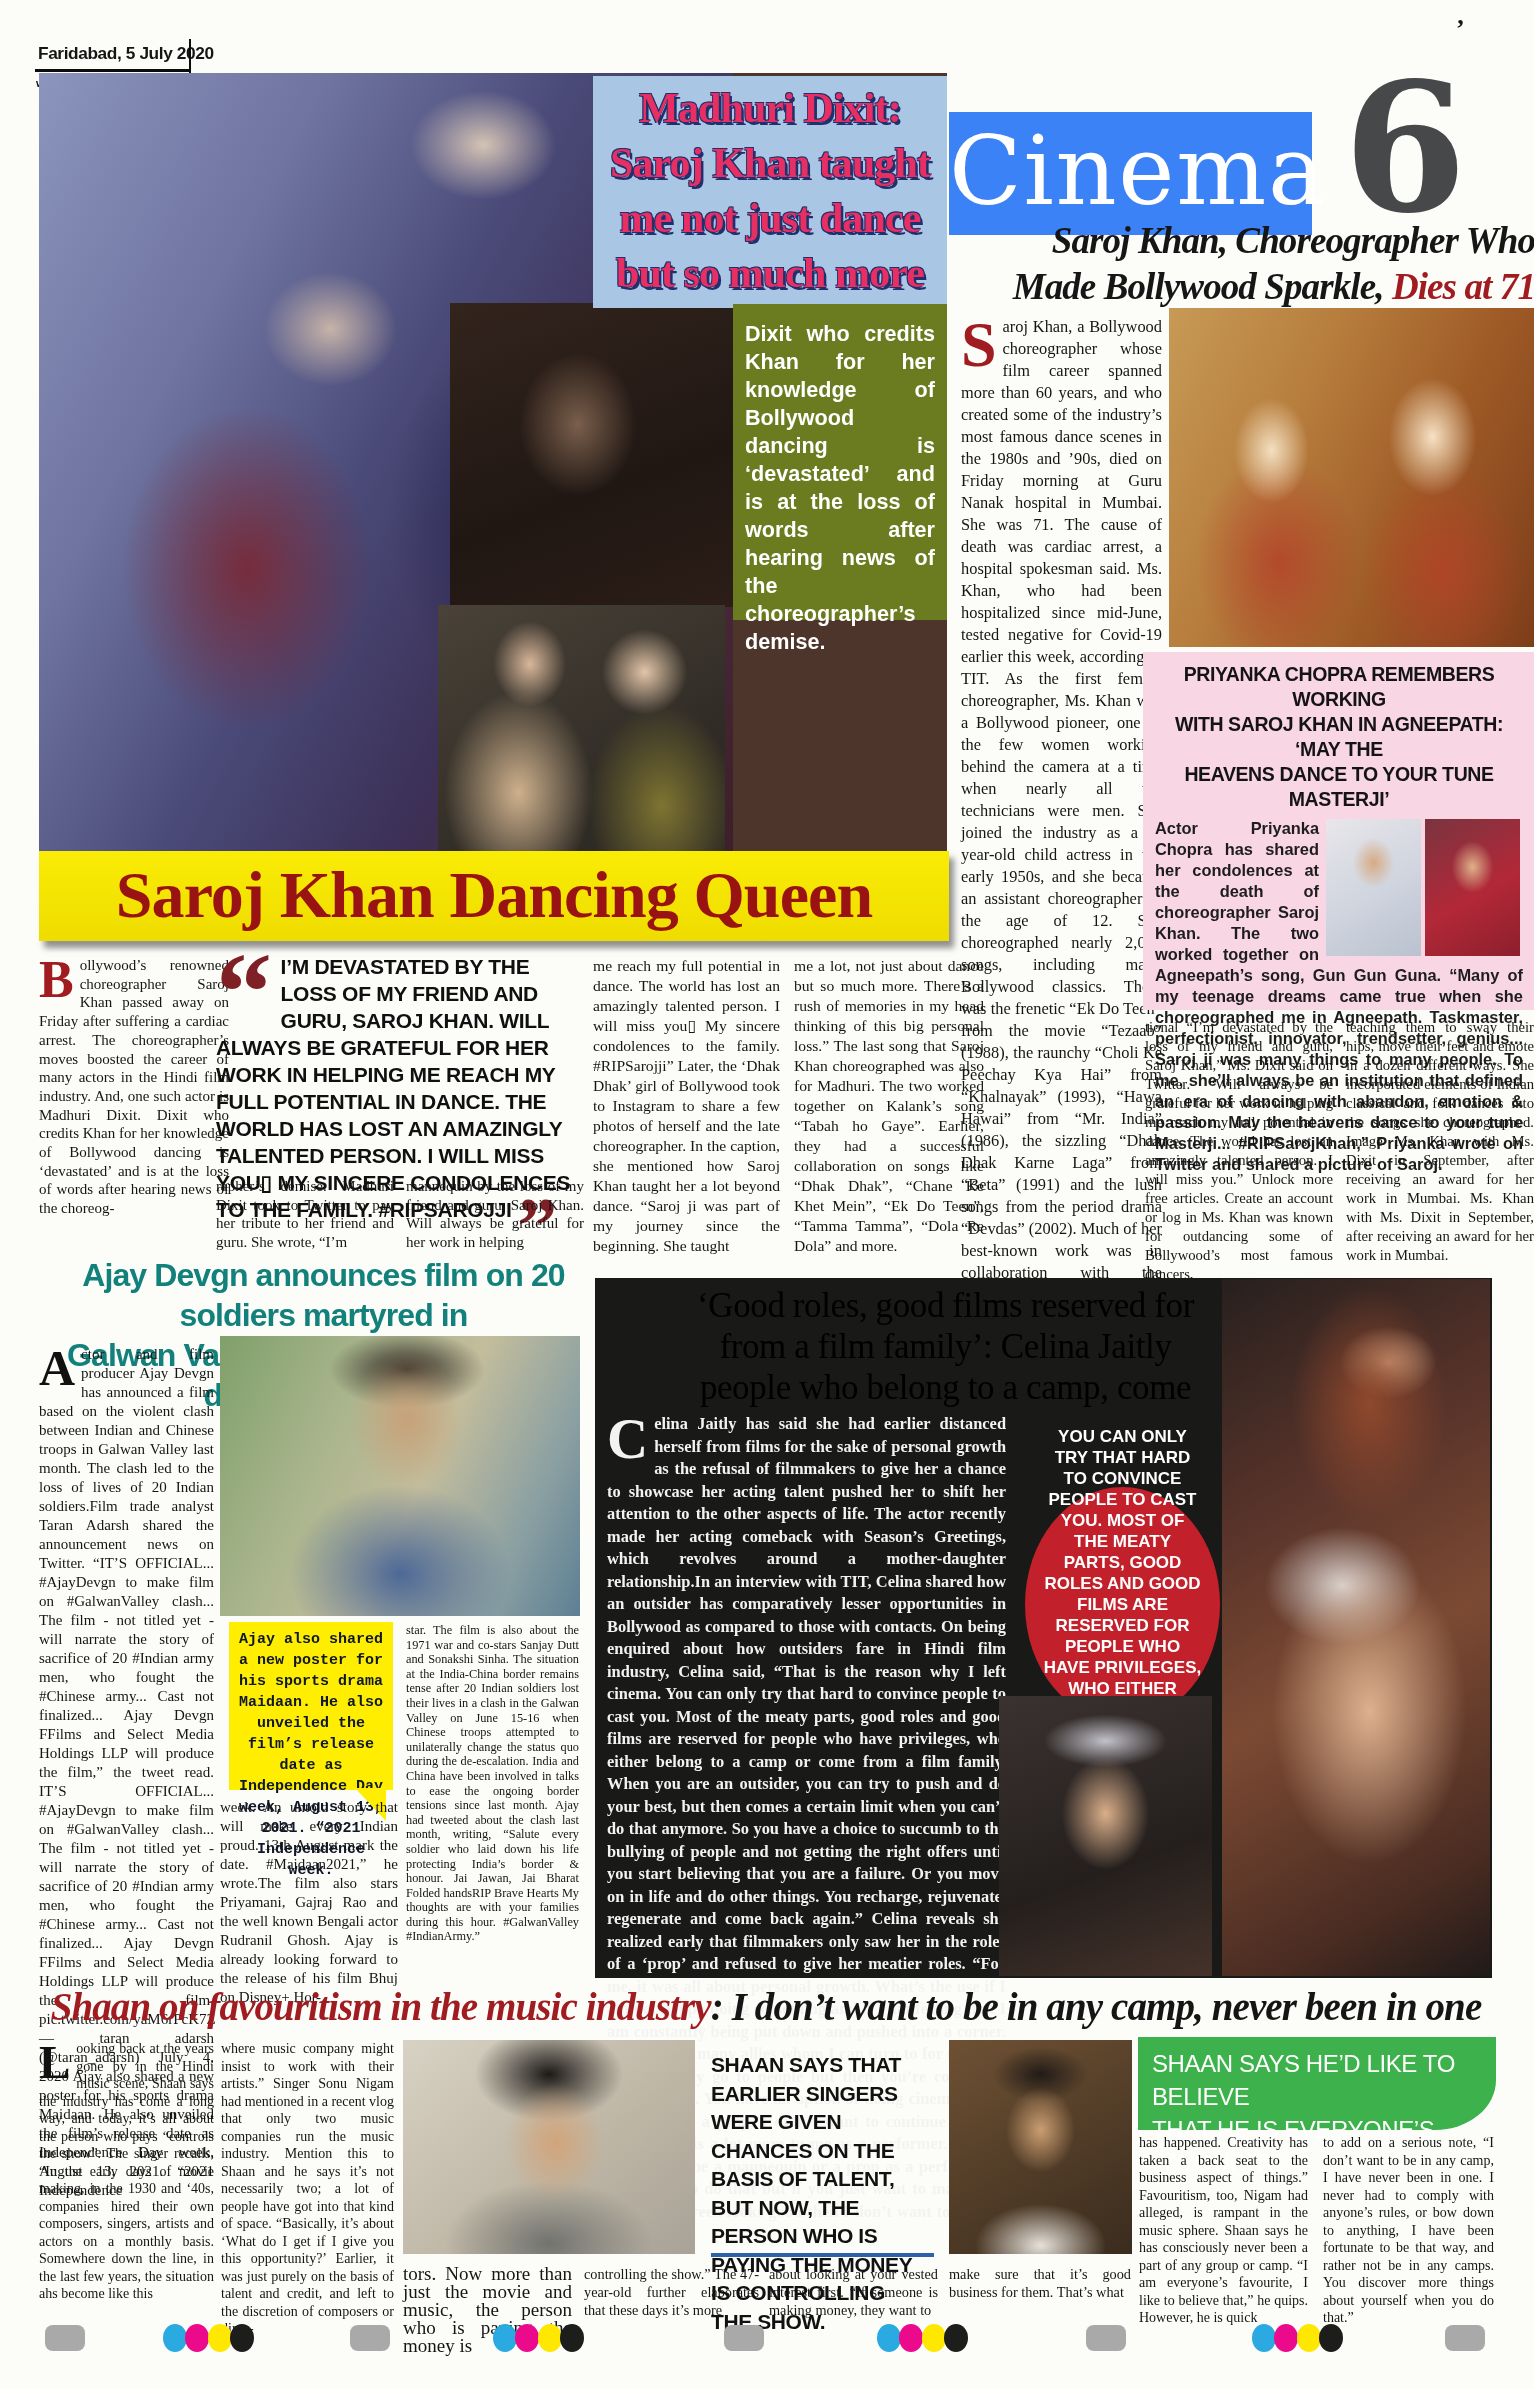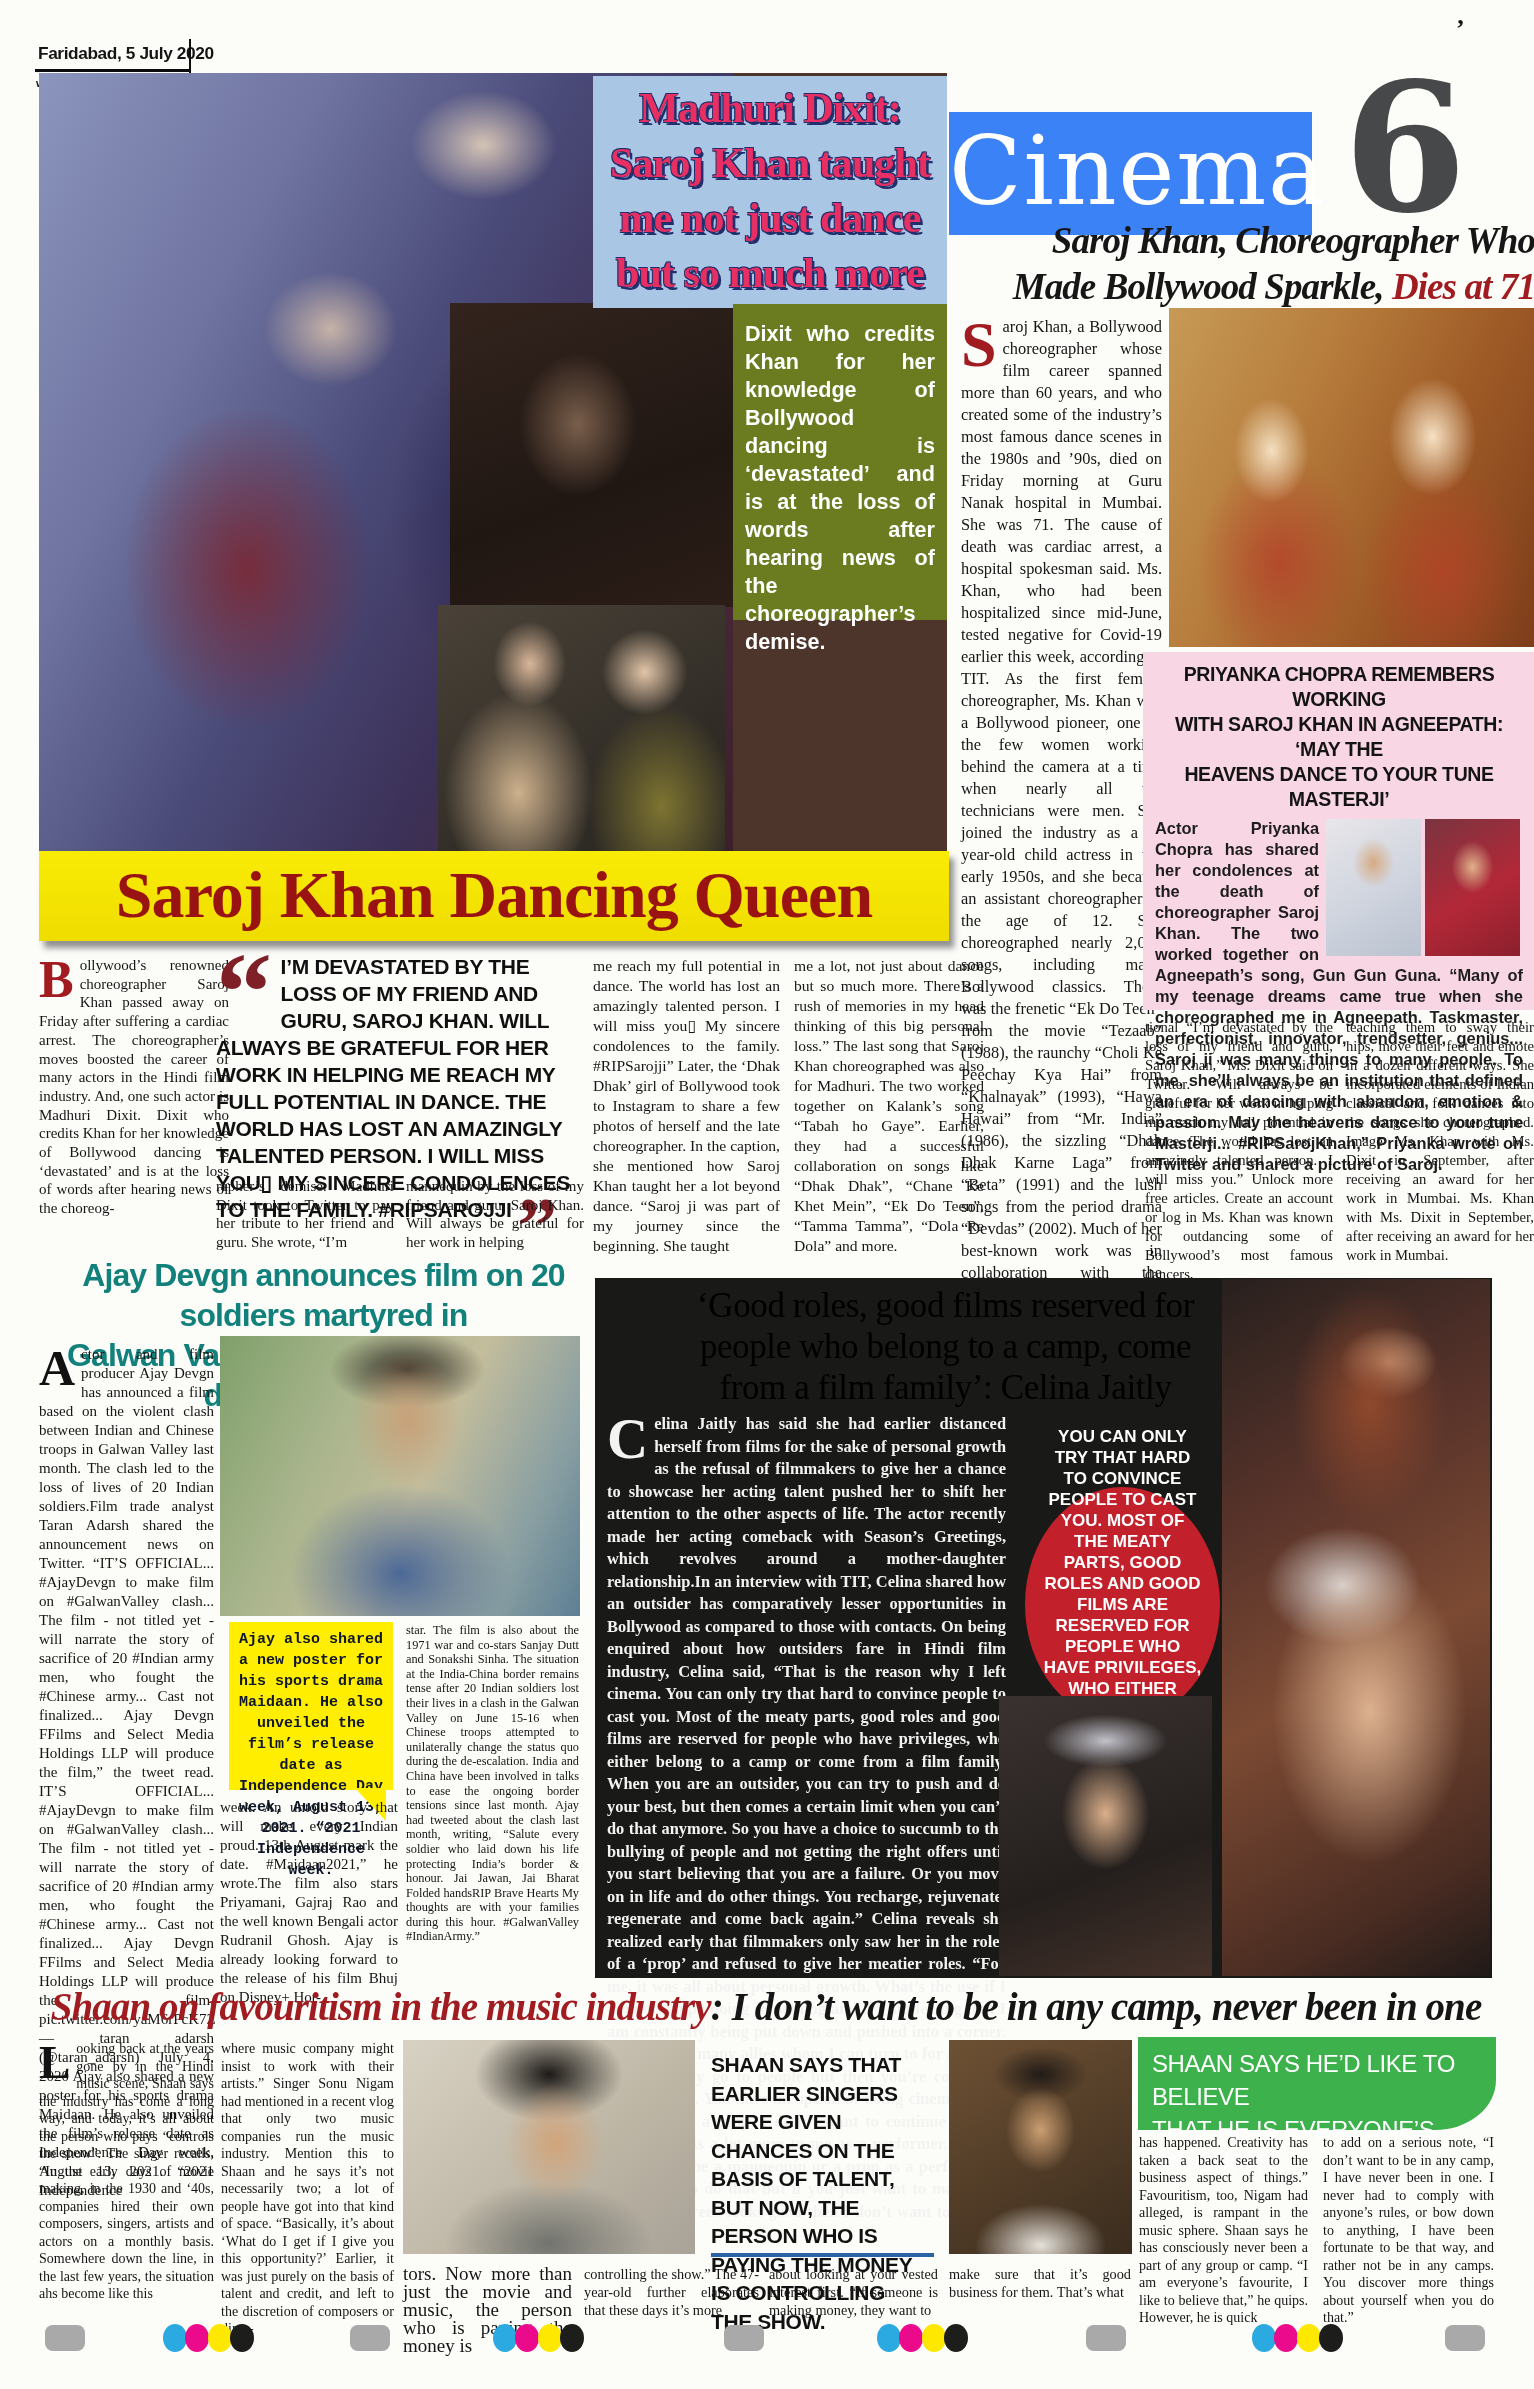--- a/index.html
+++ b/index.html
@@ -220,22 +220,22 @@
 <div class="abs bubble">
   <div>Ajay also shared a new poster for his sports drama Maidaan. He also unveiled the film’s release date as Independence Day week, August 13, 2021. “2021 Independence week.</div>
 </div>
 
 <div class="abs ser jus" style="left:220px;top:1798px;width:178px;height:178px;font-size:15px;line-height:19px;">week. An untold story that will make every Indian proud. 13th August mark the date. #Maidaan2021,” he wrote.The film also stars Priyamani, Gajraj Rao and the well known Bengali actor Rudranil Ghosh. Ajay is already looking forward to the release of his film Bhuj on Disney+ Hot-</div>
 <div class="abs ser jus" style="left:406px;top:1623px;width:173px;height:354px;font-size:12.3px;line-height:14.6px;">star. The film is also about the 1971 war and co-stars Sanjay Dutt and Sonakshi Sinha. The situation at the India-China border remains tense after 20 Indian soldiers lost their lives in a clash in the Galwan Valley on June 15-16 when Chinese troops attempted to unilaterally change the status quo during the de-escalation. India and China have been involved in talks to ease the ongoing border tensions since last month. Ajay had tweeted about the clash last month, writing, “Salute every soldier who laid down his life protecting India’s border &amp; honour. Jai Jawan, Jai Bharat Folded handsRIP Brave Hearts My thoughts are with your families during this hour. #GalwanValley #IndianArmy.”</div>
 
 <div class="abs cel-bg"></div>
 <div class="abs ser cel-head">
   <div>‘Good roles, good films reserved for</div>
+  <div>from a film family’: Celina Jaitly</div>
   <div>people who belong to a camp, come</div>
-  <div>from a film family’: Celina Jaitly</div>
 </div>
 <div class="abs ser cel-body">
   <span class="dc" style="font-size:57px;color:#f3f3f1;">C</span><span>elina Jaitly has said she had earlier distanced herself from films for the sake of personal growth as the refusal of filmmakers to give her a chance to showcase her acting talent pushed her to shift her attention to the other aspects of life. The actor recently made her acting comeback with Season’s Greetings, which revolves around a mother-daughter relationship.In an interview with TIT, Celina shared how an outsider has comparatively lesser opportunities in Bollywood as compared to those with contacts. On being enquired about how outsiders fare in Hindi film industry, Celina said, “That is the reason why I left cinema. You can only try that hard to convince people to cast you. Most of the meaty parts, good roles and good films are reserved for people who have privileges, who either belong to a camp or come from a film family. When you are an outsider, you can try to push and do your best, but then comes a certain limit when you can’t do that anymore. So you have a choice to succumb to the bullying of people and not getting the right offers until you start believing that you are a failure. Or you move on in life and do other things. You recharge, rejuvenate, regenerate and come back again.” Celina reveals she realized early that filmmakers only saw her in the roles of a ‘prop’ and refused to give her meatier roles. “For me, it was all about personal growth. What’s the use if I am not happy doing something and if I am feeling that I am constantly being put down and pushed into a corner. I don’t have many allies whom I can turn to for support. You can only go to people but then you’re constantly turned away. You have an option of doing cinema where you are just a prop. I didn’t want to continue being a prop, there is a lot more to me as a performer. If I am required to be a mannequin or a prop as a performer, I am happy to do that but if you just want to make sure that your screen looks good then I don’t want to do that anymore.”</span>
 </div>
 <div class="abs oval">
   <div>YOU CAN ONLY TRY THAT HARD TO CONVINCE PEOPLE TO CAST YOU. MOST OF THE MEATY PARTS, GOOD ROLES AND GOOD FILMS ARE RESERVED FOR PEOPLE WHO HAVE PRIVILEGES, WHO EITHER BELONG TO A CAMP OR COME FROM A FILM FAMILY.</div>
 </div>
 <div class="ph ph-crown"></div>
 <div class="ph ph-celina"></div>
 

